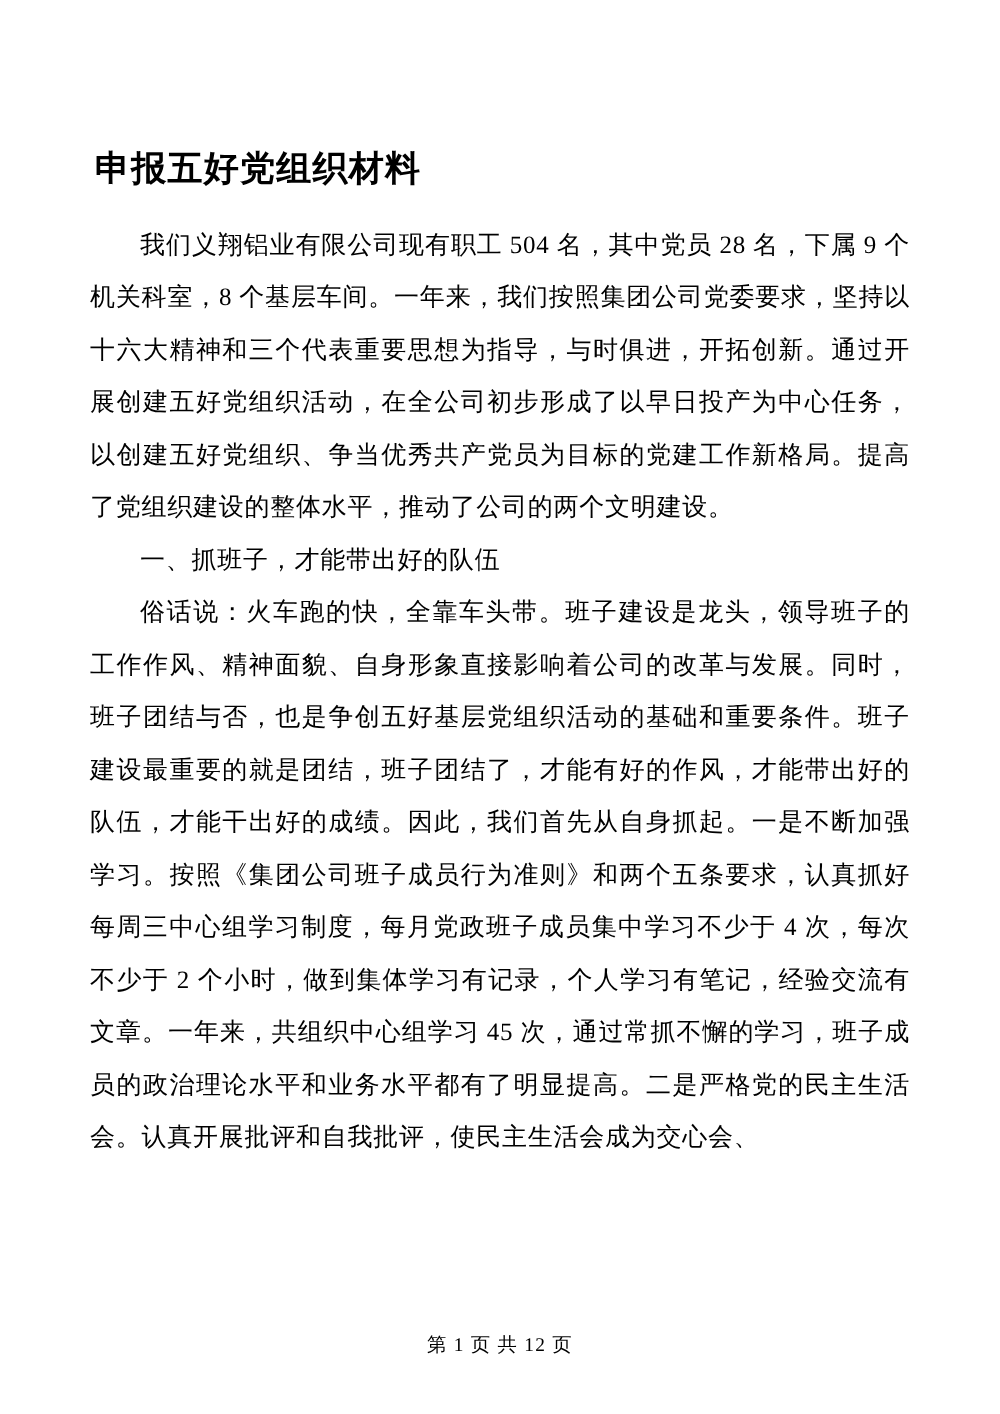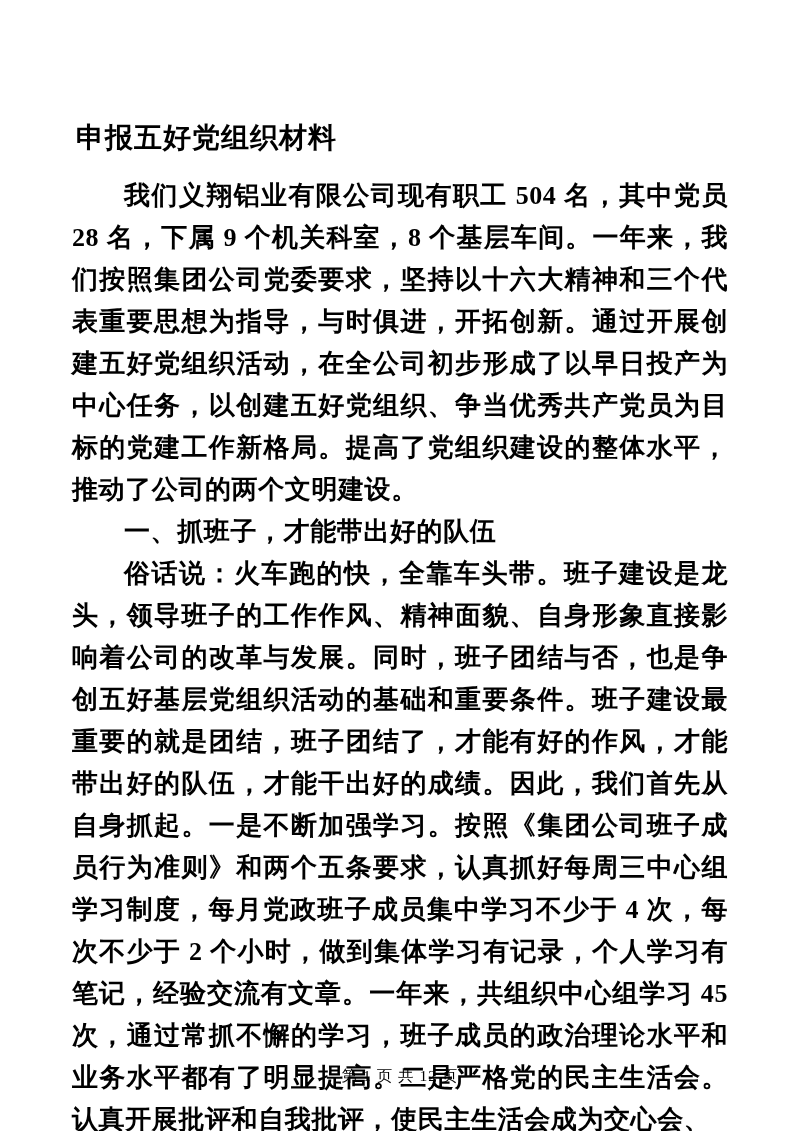--- a/index.html
+++ b/index.html
@@ -22,32 +22,31 @@
     padding: 118px 72px 0 72px;
     position: relative;
   }
   .doc-title {
     font-size: 28px;
     font-weight: bold;
     letter-spacing: 1px;
     margin: 0 0 18px 0;
     padding-left: 4px;
     line-height: 1.4;
-    font-family: Liberation Serif, serif;
+    font-family: Liberation Mono, monospace;
   }
   .para {
-    font-size: 26px;
+    font-size: 20px;
     line-height: 42px;
     text-align: justify;
     text-justify: inter-ideograph;
     margin: 0;
     text-indent: 2em;
     letter-spacing: 0.6px;
     word-break: break-all;
-    font-weight: bold;
   }
   .footer {
     position: absolute;
     left: 0;
     right: 0;
     bottom: 44px;
     text-align: center;
     font-size: 15.5px;
     letter-spacing: 1px;
     color: #000;

